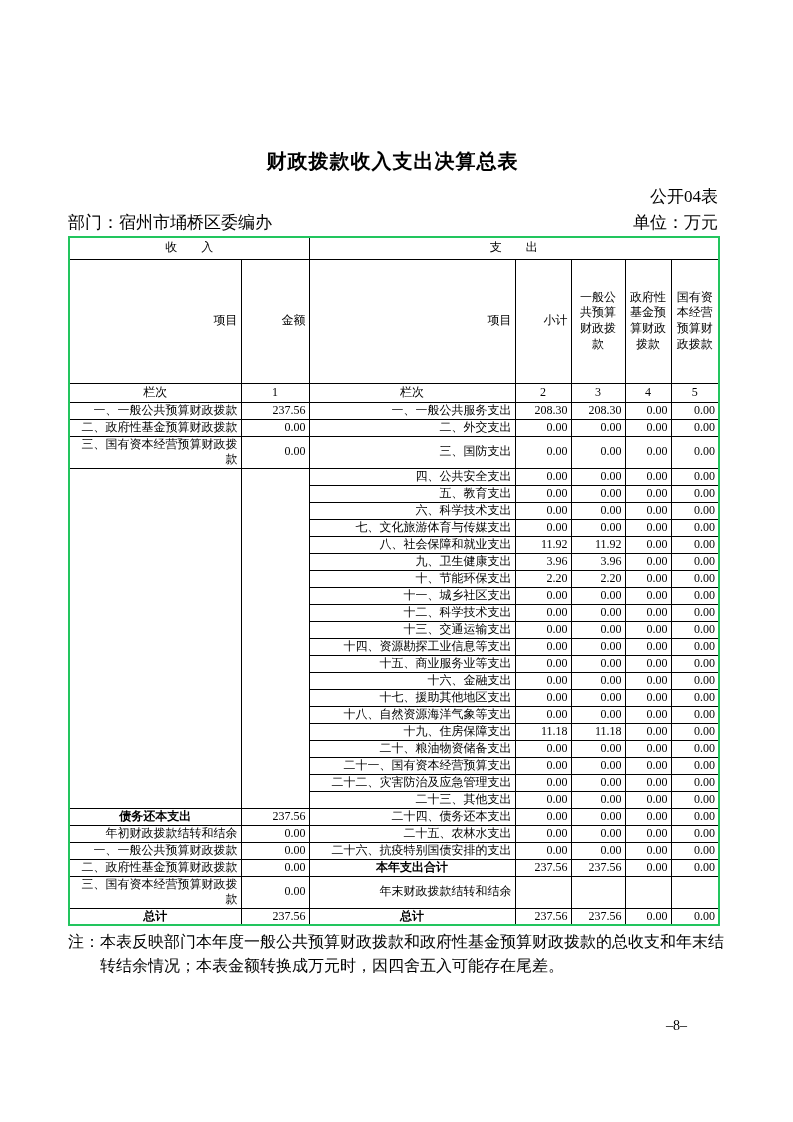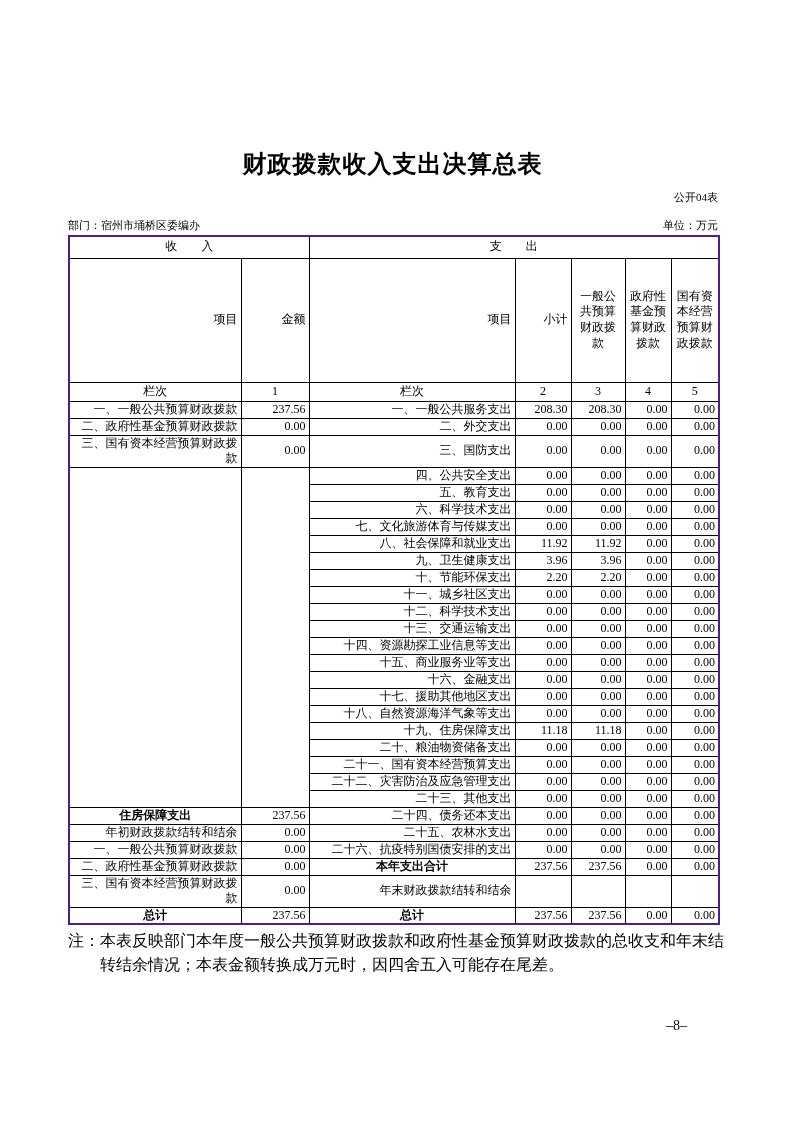--- a/index.html
+++ b/index.html
@@ -7,30 +7,30 @@
   body {
     width: 793px; height: 1122px;
     background: #ffffff; color: #000;
     font-family: "Liberation Serif", "DejaVu Serif", serif;
     position: relative; overflow: hidden;
   }
   .page { position: absolute; inset: 0; }
   .doc-title {
     margin: 148px 8px 10px 0;
     text-align: center;
-    font-size: 24px; font-weight: bold; letter-spacing: 1px;
-  }
-  .meta { width: 650px; margin-left: 68px; font-size: 11px; }
+    font-size: 20px; font-weight: bold; letter-spacing: 1px;
+  }
+  .meta { width: 650px; margin-left: 68px; font-size: 17px; }
   .meta-right { text-align: right; }
-  .meta-line { display: flex; justify-content: space-between; margin-top: 13px; }
+  .meta-line { display: flex; justify-content: space-between; margin-top: 3px; }
 
   table.main {
     border-collapse: collapse; table-layout: fixed;
     width: 650px; margin-left: 68px; margin-top: 2px;
-    border: 2px solid #4c1d95;
+    border: 2px solid #22c55e;
   }
   table.main td {
     border: 1px solid #000;
     font-size: 12px; line-height: 1.3;
     padding: 0 3px; overflow: hidden;
     vertical-align: middle;
   }
   tr.th-section td { height: 22px; text-align: center; }
   tr.th-cols td { height: 124px; }
   tr.th-index td { height: 19px; text-align: center; }
@@ -264,21 +264,21 @@
           <td class="num">0.00</td>
         </tr>
         <tr>
           <td class="item">二十三、其他支出</td>
           <td class="num">0.00</td>
           <td class="num">0.00</td>
           <td class="num">0.00</td>
           <td class="num">0.00</td>
         </tr>
         <tr>
-          <td class="item sum">住房保障支出</td>
+          <td class="item sum">债务还本支出</td>
           <td class="num">237.56</td>
           <td class="item">二十四、债务还本支出</td>
           <td class="num">0.00</td>
           <td class="num">0.00</td>
           <td class="num">0.00</td>
           <td class="num">0.00</td>
         </tr>
         <tr>
           <td class="item">年初财政拨款结转和结余</td>
           <td class="num">0.00</td>

